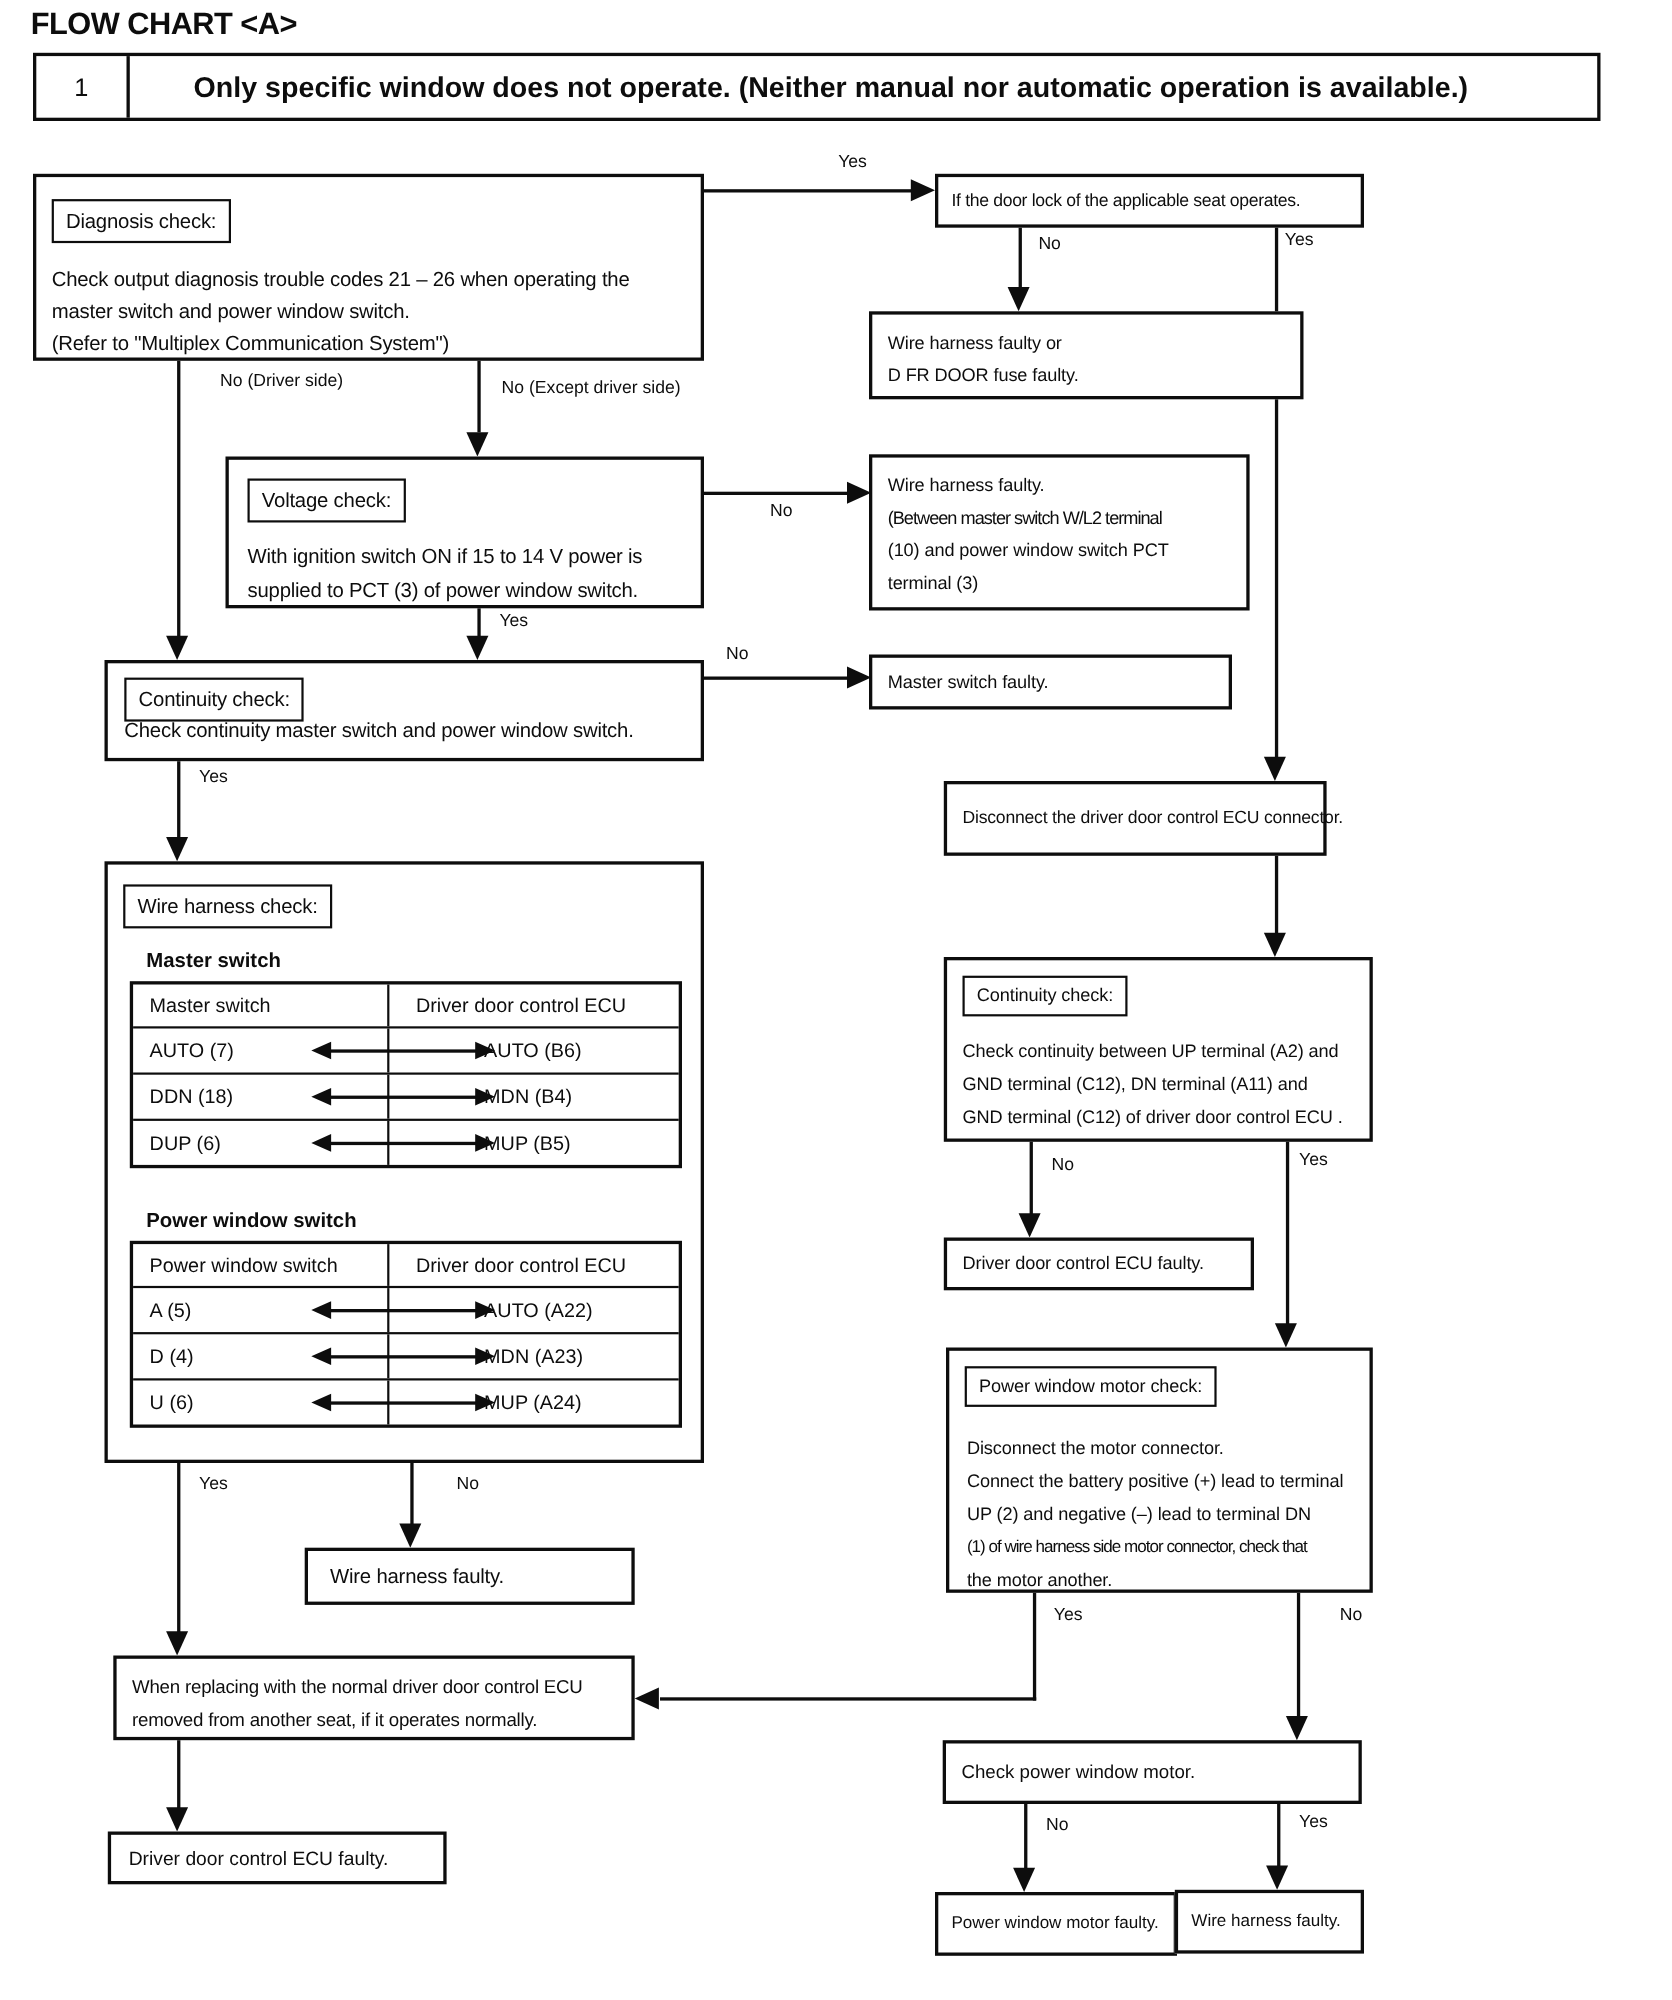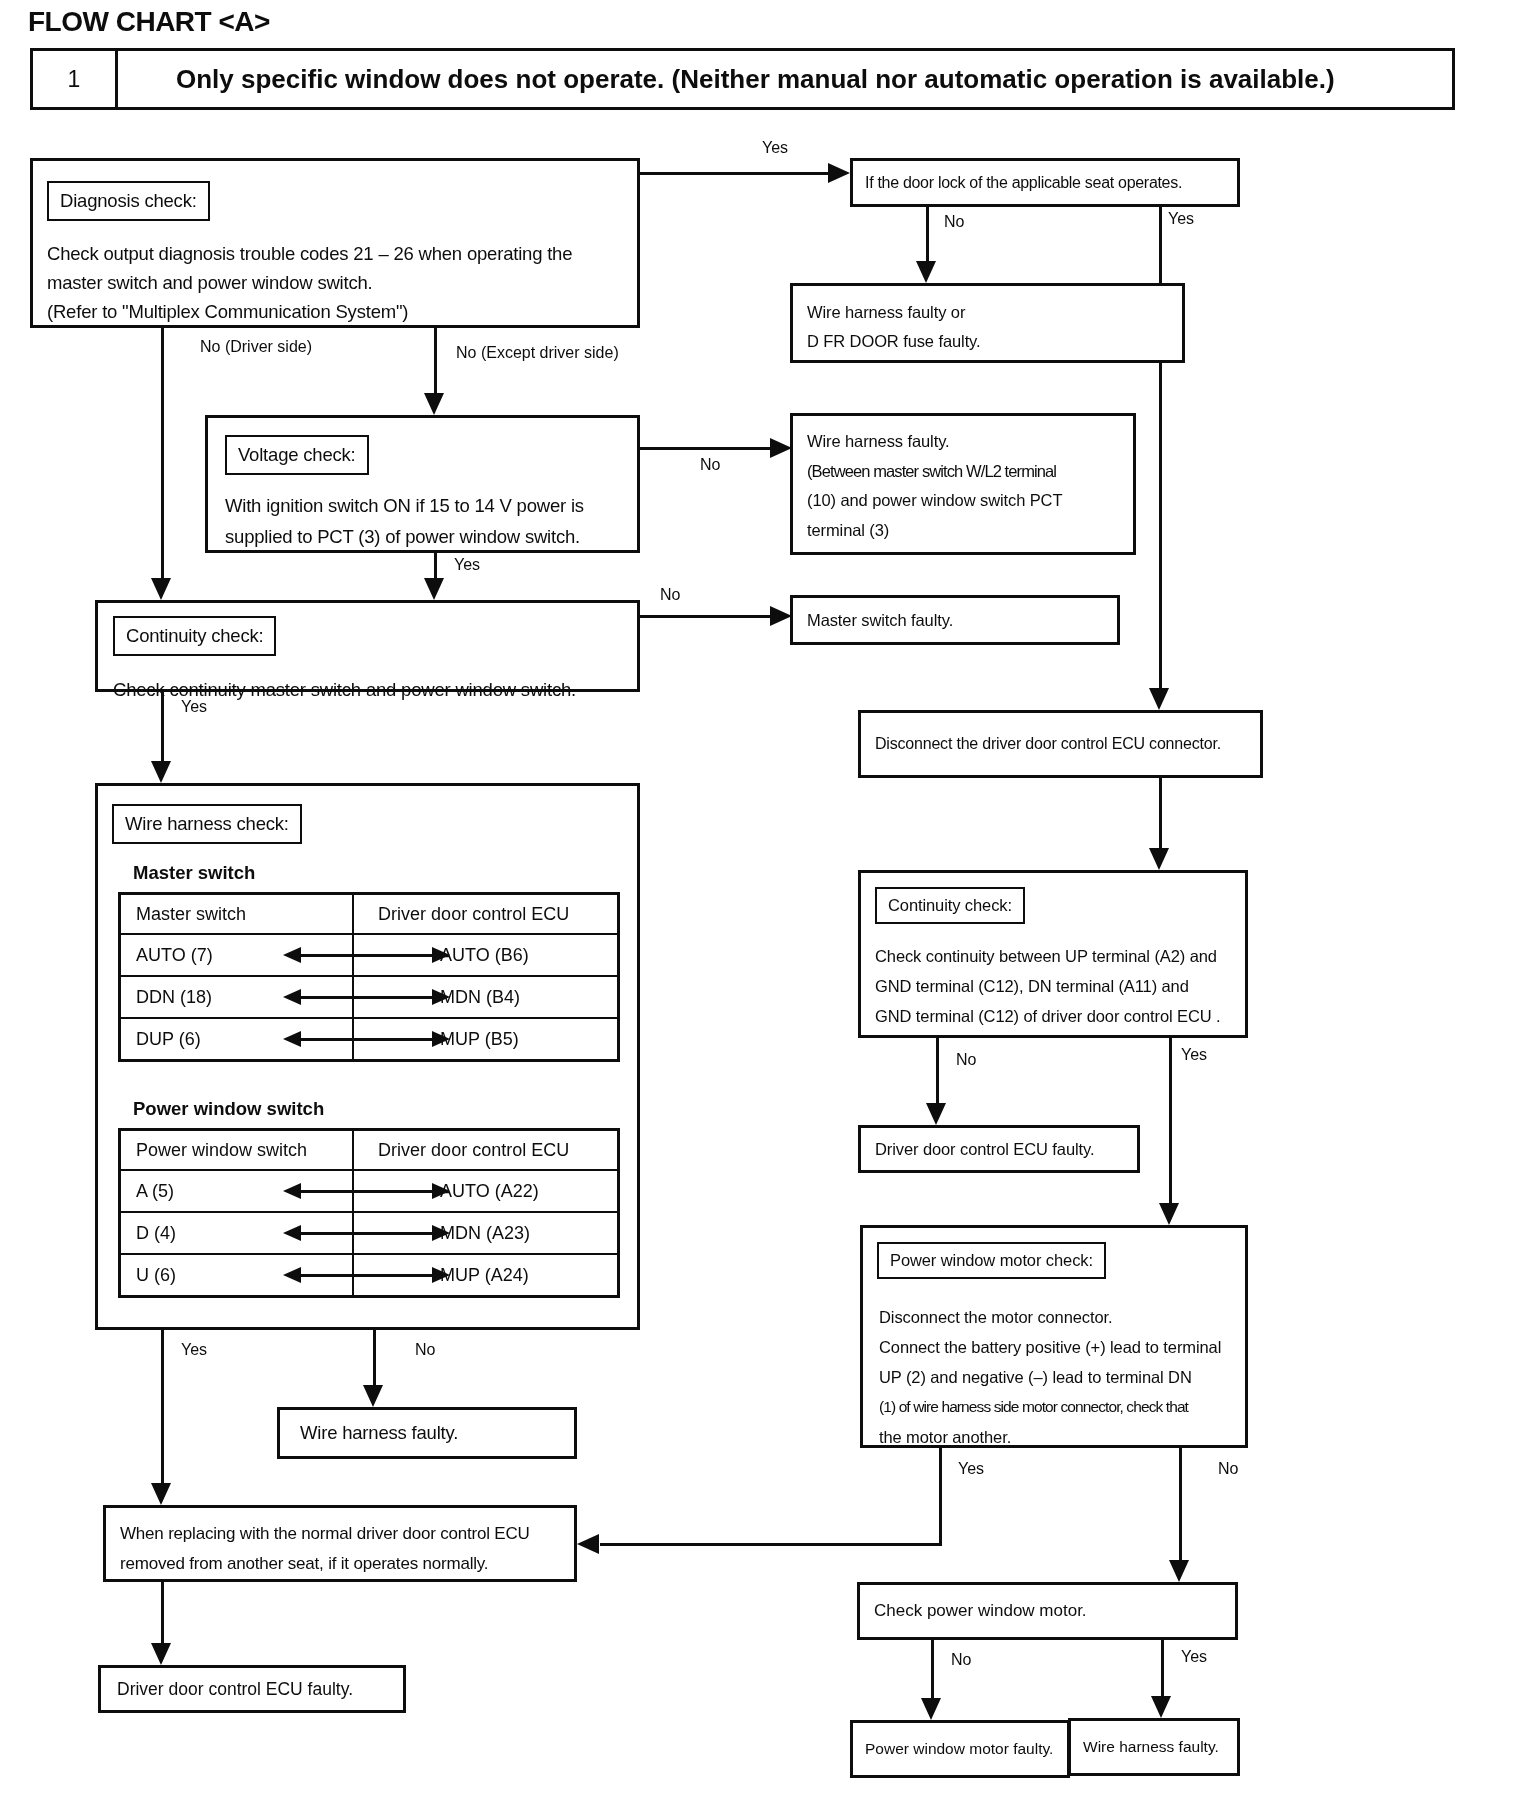--- a/index.html
+++ b/index.html
@@ -109,21 +109,21 @@
   <div class="hl" style="left:640px; top:447px; width:132px;"></div>
   <div class="ahr" style="left:770px; top:438px;"></div>
   <div class="el" style="left:700px; top:456px;">No</div>
 
   <div class="vl" style="left:434px; top:553px; height:27px;"></div>
   <div class="ahd" style="left:424px; top:578px;"></div>
   <div class="el" style="left:454px; top:556px;">Yes</div>
 
   <div class="bx" style="left:95px; top:600px; width:545px; height:92px;">
     <div class="tag f-left" style="left:15px; top:13px;">Continuity check:</div>
-    <div class="lines f-left" style="left:15px; top:76px;">
+    <div class="lines f-left" style="left:15px; top:50px;">
       <div>Check continuity master switch and power window switch.</div>
     </div>
   </div>
 
   <div class="el" style="left:660px; top:586px;">No</div>
   <div class="hl" style="left:640px; top:615px; width:132px;"></div>
   <div class="ahr" style="left:770px; top:606px;"></div>
 
   <div class="bx" style="left:790px; top:595px; width:330px; height:50px;">
     <div class="cv f-right">Master switch faulty.</div>
@@ -230,21 +230,21 @@
 
   <div class="bx" style="left:790px; top:413px; width:346px; height:142px;">
     <div class="lines f-right" style="left:14px; top:11px; line-height:29.5px;">
       <div>Wire harness faulty.</div>
       <div class="tight">(Between master switch W/L2 terminal</div>
       <div>(10) and power window switch PCT</div>
       <div>terminal (3)</div>
     </div>
   </div>
 
-  <div class="bx" style="left:858px; top:710px; width:405px; height:68px;">
+  <div class="bx" style="left:858px; top:710px; width:348px; height:68px;">
     <div class="cv" style="padding-left:14px; font-size:16px; letter-spacing:-0.2px;">Disconnect the driver door control ECU connector.</div>
   </div>
 
   <div class="vl" style="left:1159px; top:778px; height:72px;"></div>
   <div class="ahd" style="left:1149px; top:848px;"></div>
 
   <div class="bx" style="left:858px; top:870px; width:390px; height:168px;">
     <div class="tag f-right" style="left:14px; top:14px;">Continuity check:</div>
     <div class="lines f-right" style="left:14px; top:68px; line-height:30px;">
       <div>Check continuity between UP terminal (A2) and</div>

